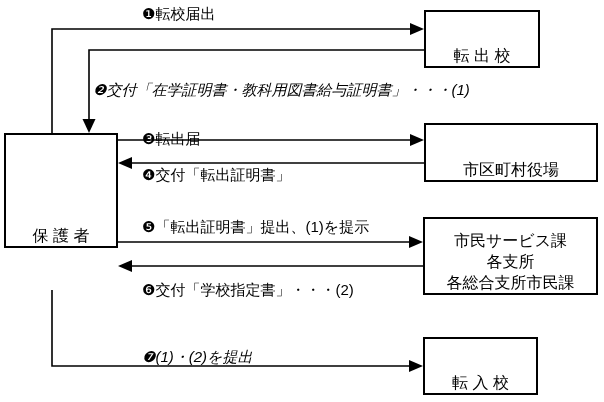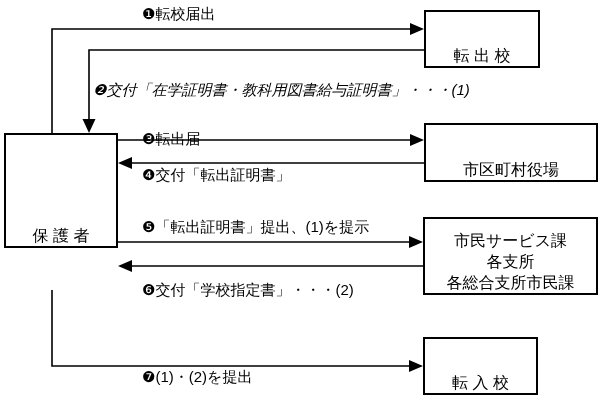--- a/index.html
+++ b/index.html
@@ -56,21 +56,21 @@
     font-size: 15px;
     line-height: 17px;
     white-space: nowrap;
   }
   .lbl-step1 { left: 142px; top: 5px;   }
   .lbl-step2 { left: 93px;  top: 81px; font-style: italic;  }
   .lbl-step3 { left: 142px; top: 114px; margin-top: 16px; }
   .lbl-step4 { left: 142px; top: 166px; }
   .lbl-step5 { left: 142px; top: 218px; }
   .lbl-step6 { left: 142px; top: 281px; text-align: right; }
-  .lbl-step7 { left: 142px; top: 368px; }
+  .lbl-step7 { left: 142px; top: 348px; font-style: italic; }
 </style>
 </head>
 <body>
 
 <div class="canvas">
 
   <svg class="lines-layer" viewBox="0 0 604 402" aria-hidden="true">
     <g>
       <path d="M52,133 V29 H410"></path>
       <polygon points="424,29 410,23 410,35"></polygon>

